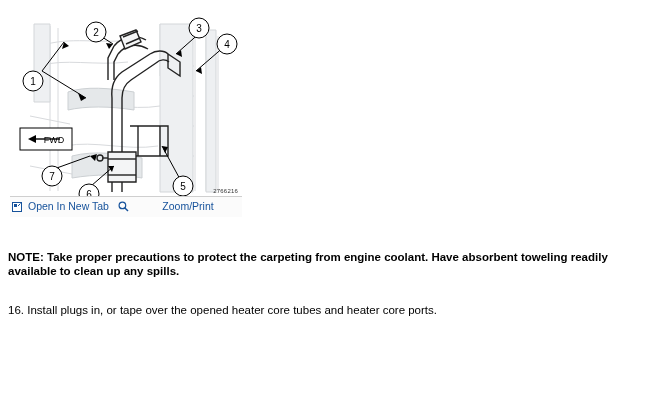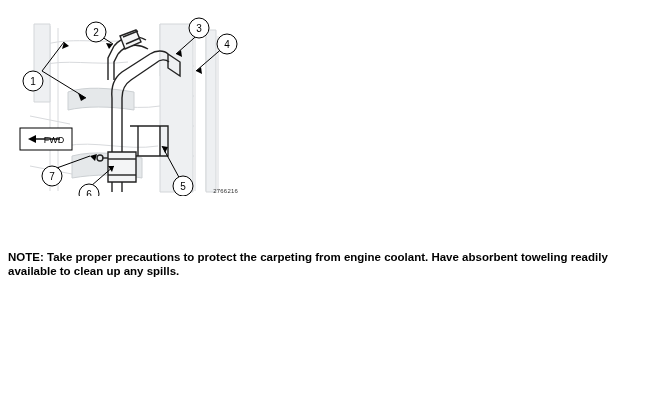--- a/index.html
+++ b/index.html
@@ -224,23 +224,38 @@
         <rect x="10" y="122" width="52" height="22" fill="#ffffff" stroke="#000000" stroke-width="1"></rect>
         <path d="M50 133 L22 133" stroke="#000000" stroke-width="1.4" fill="none"></path>
         <polygon points="18,133 26,129 26,137" fill="#000000"></polygon>
         <text x="44" y="137" font-family="Liberation Sans, sans-serif" font-size="9" fill="#000000" text-anchor="middle">FWD</text>
       </g>
     </svg>
 
     <div class="fig-caption-num">2766216</div>
   </div>
 
+  <div class="figure-toolbar">
+    <svg class="icon-newtab" viewBox="0 0 10 10">
+      <rect x="0.5" y="0.5" width="9" height="9" fill="#ffffff" stroke="#16529b" stroke-width="1"></rect>
+      <rect x="2" y="2" width="3" height="3" fill="#16529b"></rect>
+      <path d="M6 4 L8.5 1.5" stroke="#16529b" stroke-width="1" fill="none"></path>
+    </svg>
+    <a class="tool-link tool-open" href="#">Open In New Tab</a>
+
+    <svg class="icon-mag" viewBox="0 0 11 11">
+      <circle cx="4.4" cy="4.4" r="3.3" fill="none" stroke="#16529b" stroke-width="1.2"></circle>
+      <path d="M6.9 6.9 L10 10" stroke="#16529b" stroke-width="1.4" fill="none"></path>
+    </svg>
+    <a class="tool-link tool-zoom" href="#">Zoom/Print</a>
+  </div>
 </div>
 
 <div class="body-text">
 
   <p class="note-line">NOTE:  Take proper precautions to protect the carpeting from engine coolant. Have absorbent toweling readily available to clean up any spills.</p>
 
 
 
+  <p class="step"><span>16.</span><span> Install plugs in, or tape over the opened heater core tubes and heater core ports.</span></p>
 
 
 </div>
 
 </body></html>

